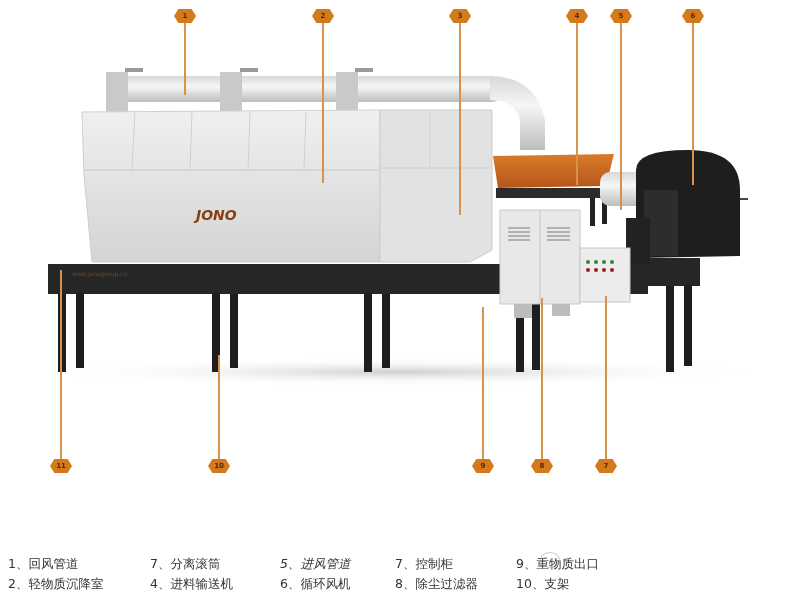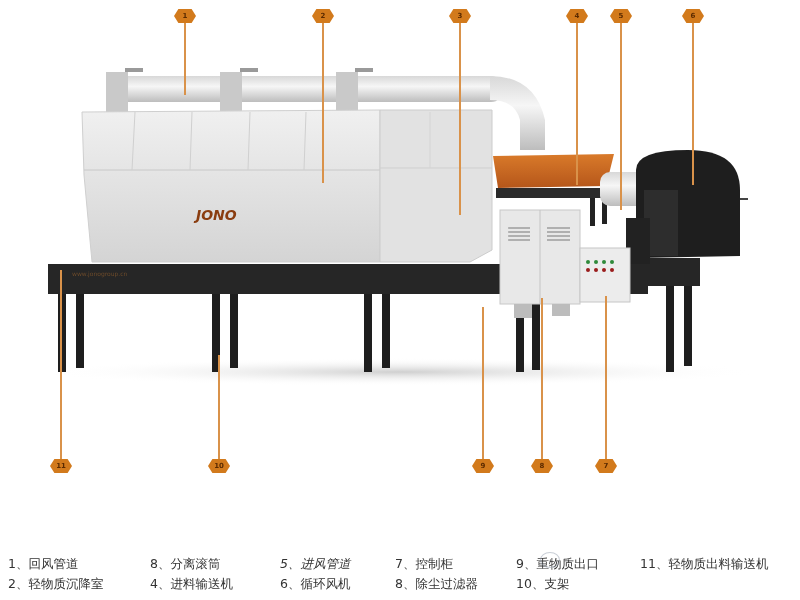--- a/index.html
+++ b/index.html
@@ -151,26 +151,25 @@
   <div class="badge" style="left:595px;top:459px;">7</div>
   <div class="badge" style="left:531px;top:459px;">8</div>
   <div class="badge" style="left:472px;top:459px;">9</div>
   <div class="badge" style="left:208px;top:459px;">10</div>
   <div class="badge" style="left:50px;top:459px;">11</div>
 </div>
 
 <div class="legend">
   <span class="legend-item" style="left:8px;top:8px;">1、回风管道</span>
   <span class="legend-item" style="left:8px;top:28px;">2、轻物质沉降室</span>
-  <span class="legend-item" style="left:150px;top:8px;">8、分离滚筒</span>
+  <span class="legend-item" style="left:150px;top:8px;">7、分离滚筒</span>
   <span class="legend-item" style="left:150px;top:28px;">4、进料输送机</span>
   <span class="legend-item" style="left:280px;top:8px;font-style:italic;">5、进风管道</span>
   <span class="legend-item" style="left:280px;top:28px;">6、循环风机</span>
   <span class="legend-item" style="left:395px;top:8px;text-align:center;">7、控制柜</span>
   <span class="legend-item" style="left:395px;top:28px;">8、除尘过滤器</span>
   <span class="legend-item" style="left:516px;top:8px;text-align:right;">9、重物质出口</span>
   <span class="legend-item" style="left:516px;top:28px;">10、支架</span>
-  <span class="legend-item" style="left:640px;top:8px;">11、轻物质出料输送机</span>
 </div>
 
 <div class="watermark">
   <span class="wm-icon"></span>
 </div>
 
 </body></html>

